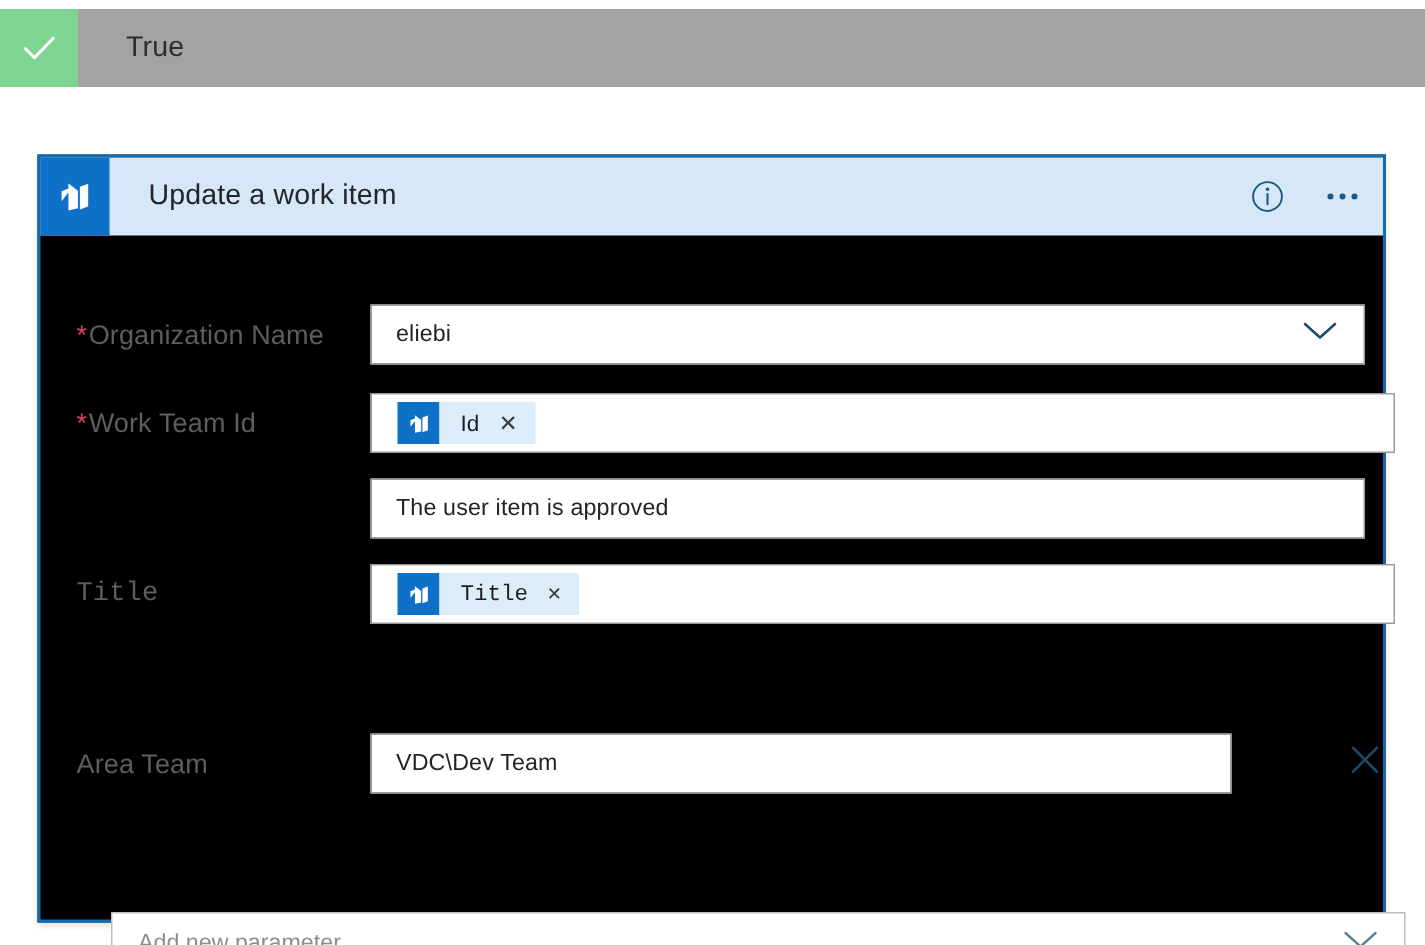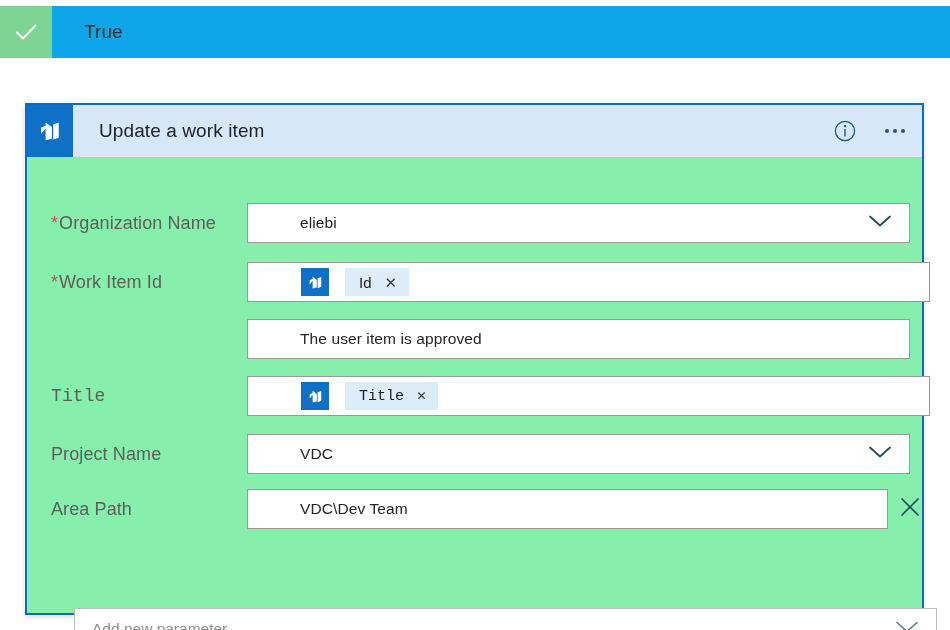--- a/index.html
+++ b/index.html
@@ -8,36 +8,36 @@
     background:#ffffff;
     font-family:"Liberation Sans", sans-serif;
     -webkit-font-smoothing:antialiased;
     overflow:hidden;
     position:relative;
   }
 
   
   .banner{
     position:absolute;left:0;top:6px;width:950px;height:52px;
-    background:#0ea5e9;
+    background:#a3a3a3;
     display:flex;align-items:center;
   }
   .banner-check{
     width:52px;height:52px;background:#7ed492;
     display:flex;align-items:center;justify-content:center;flex:0 0 auto;
   }
   .banner-check svg{display:block;}
   .banner-label{
     margin-left:32px;font-size:19px;color:#2e2e2e;letter-spacing:.1px;
   }
 
   
   .card{
     position:absolute;left:25px;top:103px;width:899px;height:512px;
-    background:#86efac;
+    background:#000000;
     border:2px solid #0d6cb4;
     box-sizing:border-box;
     box-shadow:0 2px 5px rgba(0,0,0,.14);
   }
   .card-header{
     height:52px;background:#d6e8f7;display:flex;align-items:center;position:relative;
   }
   .card-icon{
     width:46px;height:52px;background:#0f70c8;
     display:flex;align-items:center;justify-content:center;flex:0 0 auto;
@@ -61,38 +61,38 @@
     position:absolute;left:0;right:0;height:44px;display:flex;align-items:center;
   }
   .lbl{
     position:absolute;left:24px;width:196px;font-size:18px;color:#605e5c;
     white-space:nowrap;letter-spacing:.1px;
   }
   .req{color:#d6455f;margin-right:1px;}
 
   .field{
     position:absolute;left:220px;height:40px;box-sizing:border-box;
-    border:1px solid #9a9a9a;background:#fff;display:flex;align-items:center;padding-left:36px;
+    border:1px solid #9a9a9a;background:#fff;display:flex;align-items:center;
   }
   .field-text{
     padding-left:16px;font-size:15.5px;color:#242424;letter-spacing:.1px;
   }
   .chev{
     position:absolute;right:16px;top:50%;transform:translateY(-50%);
   }
 
   
   .chip{
     display:flex;align-items:center;margin-left:17px;height:28px;
   }
   .chip-icon{
     width:28px;height:28px;background:#0f70c8;display:flex;align-items:center;justify-content:center;flex:0 0 auto;
   }
   .chip-body{
-    height:28px;background:#dcecf9;display:flex;align-items:center;gap:13px;padding:0 12px 0 14px;margin-left:16px;
+    height:28px;background:#dcecf9;display:flex;align-items:center;gap:13px;padding:0 12px 0 14px;
   }
   .chip-label{font-size:15px;color:#1e1e1e;}
   .chip-x{font-size:15px;color:#3b3b3b;line-height:1;cursor:pointer;}
 
   
   .clear-x{
     position:absolute;left:870px;top:50%;transform:translateY(-50%);cursor:pointer;
   }
 
   
@@ -153,21 +153,21 @@
         <span class="chev">
           <svg width="26" height="15" viewBox="0 0 26 15" aria-hidden="true">
             <path d="M3 3 L13 12 L23 3" fill="none" stroke="#1f4a63" stroke-width="1.7" stroke-linecap="round" stroke-linejoin="round"></path>
           </svg>
         </span>
       </div>
     </div>
 
     <div class="row" style="top:103px;">
       <div class="lbl">
-        <span class="req">*</span><span>Work Item Id</span>
+        <span class="req">*</span><span>Work Team Id</span>
       </div>
       <div class="field" style="width:683px;">
         <span class="chip">
           <span class="chip-icon">
             <svg width="17" height="17" viewBox="0 0 32 32" aria-hidden="true">
               <path d="M5 19.8 L5 11.6 L10.6 9.4 L10.6 5.4 L18.4 11.2 L18.4 25.6 L10.6 27.4 L10.6 22.9 Z M10.6 22.9 L10.6 12.8 L5 19.8 Z" fill="#ffffff"></path>
               <path d="M20 8 L26.8 5.6 L26.8 24.2 L20 26.6 Z" fill="#ffffff"></path>
             </svg>
           </span>
           <span class="chip-body">
@@ -196,34 +196,25 @@
           </span>
           <span class="chip-body">
             <span class="chip-label">Title</span>
             <span class="chip-x">✕</span>
           </span>
         </span>
       </div>
     </div>
 
     <div class="row" style="top:275px;">
-      <div class="lbl">Project Name</div>
-      <div class="field" style="width:663px;">
-        <span class="field-text">VDC</span>
-        <span class="chev">
-          <svg width="26" height="15" viewBox="0 0 26 15" aria-hidden="true">
-            <path d="M3 3 L13 12 L23 3" fill="none" stroke="#1f4a63" stroke-width="1.7" stroke-linecap="round" stroke-linejoin="round"></path>
-          </svg>
-        </span>
-      </div>
     </div>
 
     <div class="row" style="top:330px;">
-      <div class="lbl">Area Path</div>
-      <div class="field" style="width:641px;">
+      <div class="lbl">Area Team</div>
+      <div class="field" style="width:574px;">
         <span class="field-text">VDC\Dev Team</span>
       </div>
       <span class="clear-x">
         <svg width="26" height="26" viewBox="0 0 26 26" aria-hidden="true">
           <path d="M5 5 L21 21 M21 5 L5 21" fill="none" stroke="#1f4a63" stroke-width="1.7" stroke-linecap="round"></path>
         </svg>
       </span>
     </div>
 
   </div>

